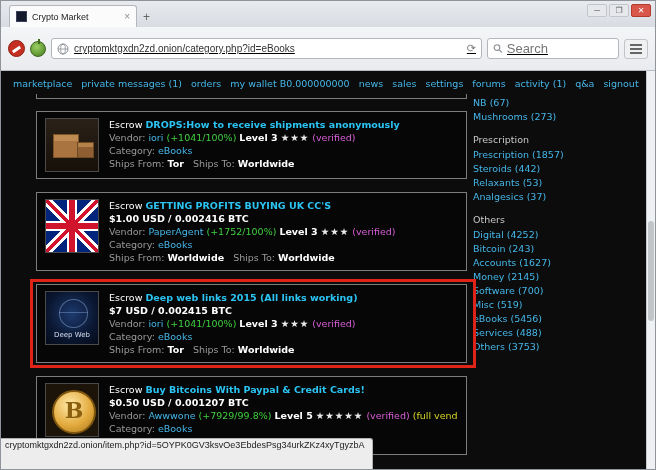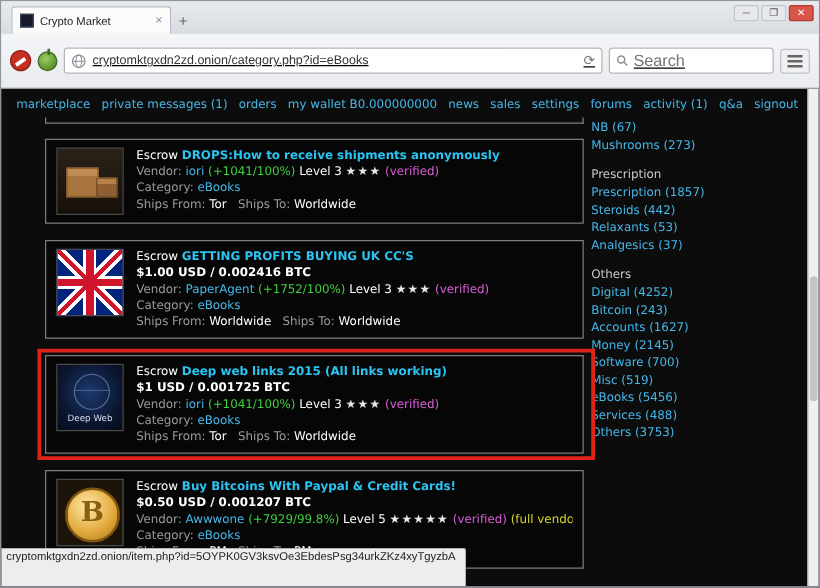--- a/index.html
+++ b/index.html
@@ -78,21 +78,21 @@
     color:#8a5f10; font-weight:bold; font-size:22px; line-height:36px; text-align:center; font-family:"DejaVu Serif",serif; }
 
   .card-body { font-size:9.5px; line-height:13px; white-space:nowrap; overflow:hidden; }
   .card-body .line span { margin-right:3px; }
   .escrow { color:#ffffff; font-weight:normal; }
   .title { color:#2bc4f3; font-weight:bold; }
   .price { color:#ffffff; font-weight:bold; }
   .lbl { color:#9a9a9a; }
   .link { color:#45b6e8; }
   .green { color:#3fcf3f; }
-  .white-b { color:#ffffff; font-weight:normal;text-align:center; }
+  .white-b { color:#ffffff; font-weight:bold;text-align:center; }
   .stars { color:#e9e9e9; letter-spacing:1px; }
   .magenta { color:#d95fd9; }
   .yellow { color:#d6d62a; }
   .ships-to { margin-left:6px; }
 
   .pagination { padding:3px 0 0 35px; font-size:10px; display:flex; gap:7px; }
   .pagination a { color:#45b6e8; text-decoration:none; }
 
   .sidebar { flex:1; padding:2px 0 0 6px; font-size:9.5px; line-height:14px; overflow:hidden; white-space:nowrap; }
   .sidebar a { color:#45b6e8; text-decoration:none; display:block; }
@@ -223,21 +223,21 @@
               </div>
 
               <div class="card highlight">
                 <div class="thumb thumb-deep-web">
                   <span class="thumb-label">Deep Web</span>
                 </div>
                 <div class="card-body">
                   <div class="line">
                     <span class="escrow">Escrow</span><span class="title">Deep web links 2015 (All links working)</span>
                   </div>
-                  <div class="line price">$1 USD / 0.001725 BTC</div>
+                  <div class="line price">$7 USD / 0.002415 BTC</div>
                   <div class="line">
                     <span class="lbl">Vendor:</span><span class="link">iori</span><span class="green">(+1041/100%)</span><span class="white-b">Level 3</span><span class="stars">★★★</span><span class="magenta">(verified)</span><span class="yellow"></span>
                   </div>
                   <div class="line">
                     <span class="lbl">Category:</span><span class="link">eBooks</span>
                   </div>
                   <div class="line">
                     <span class="lbl">Ships From:</span><span class="white-b">Tor</span><span class="lbl ships-to">Ships To:</span><span class="white-b">Worldwide</span>
                   </div>
                 </div>

